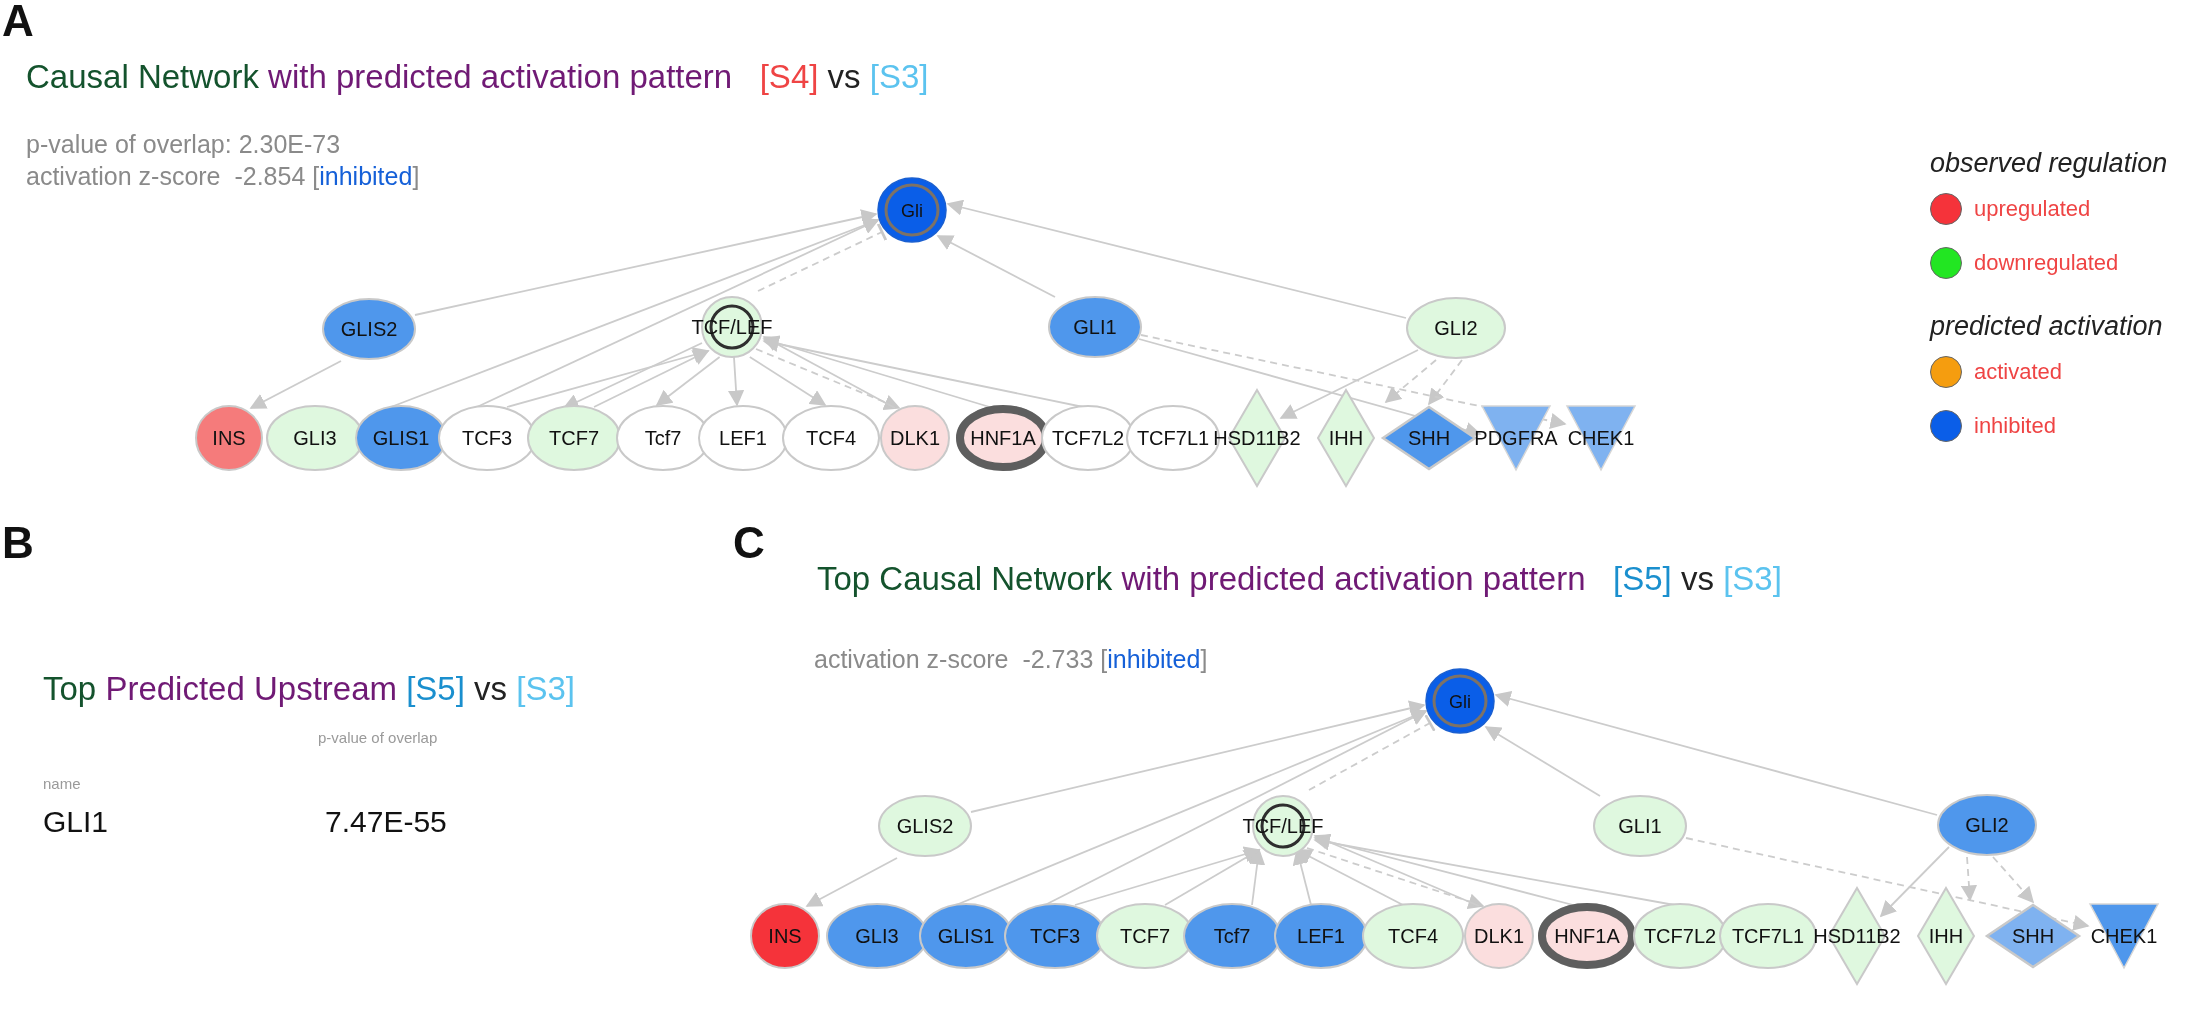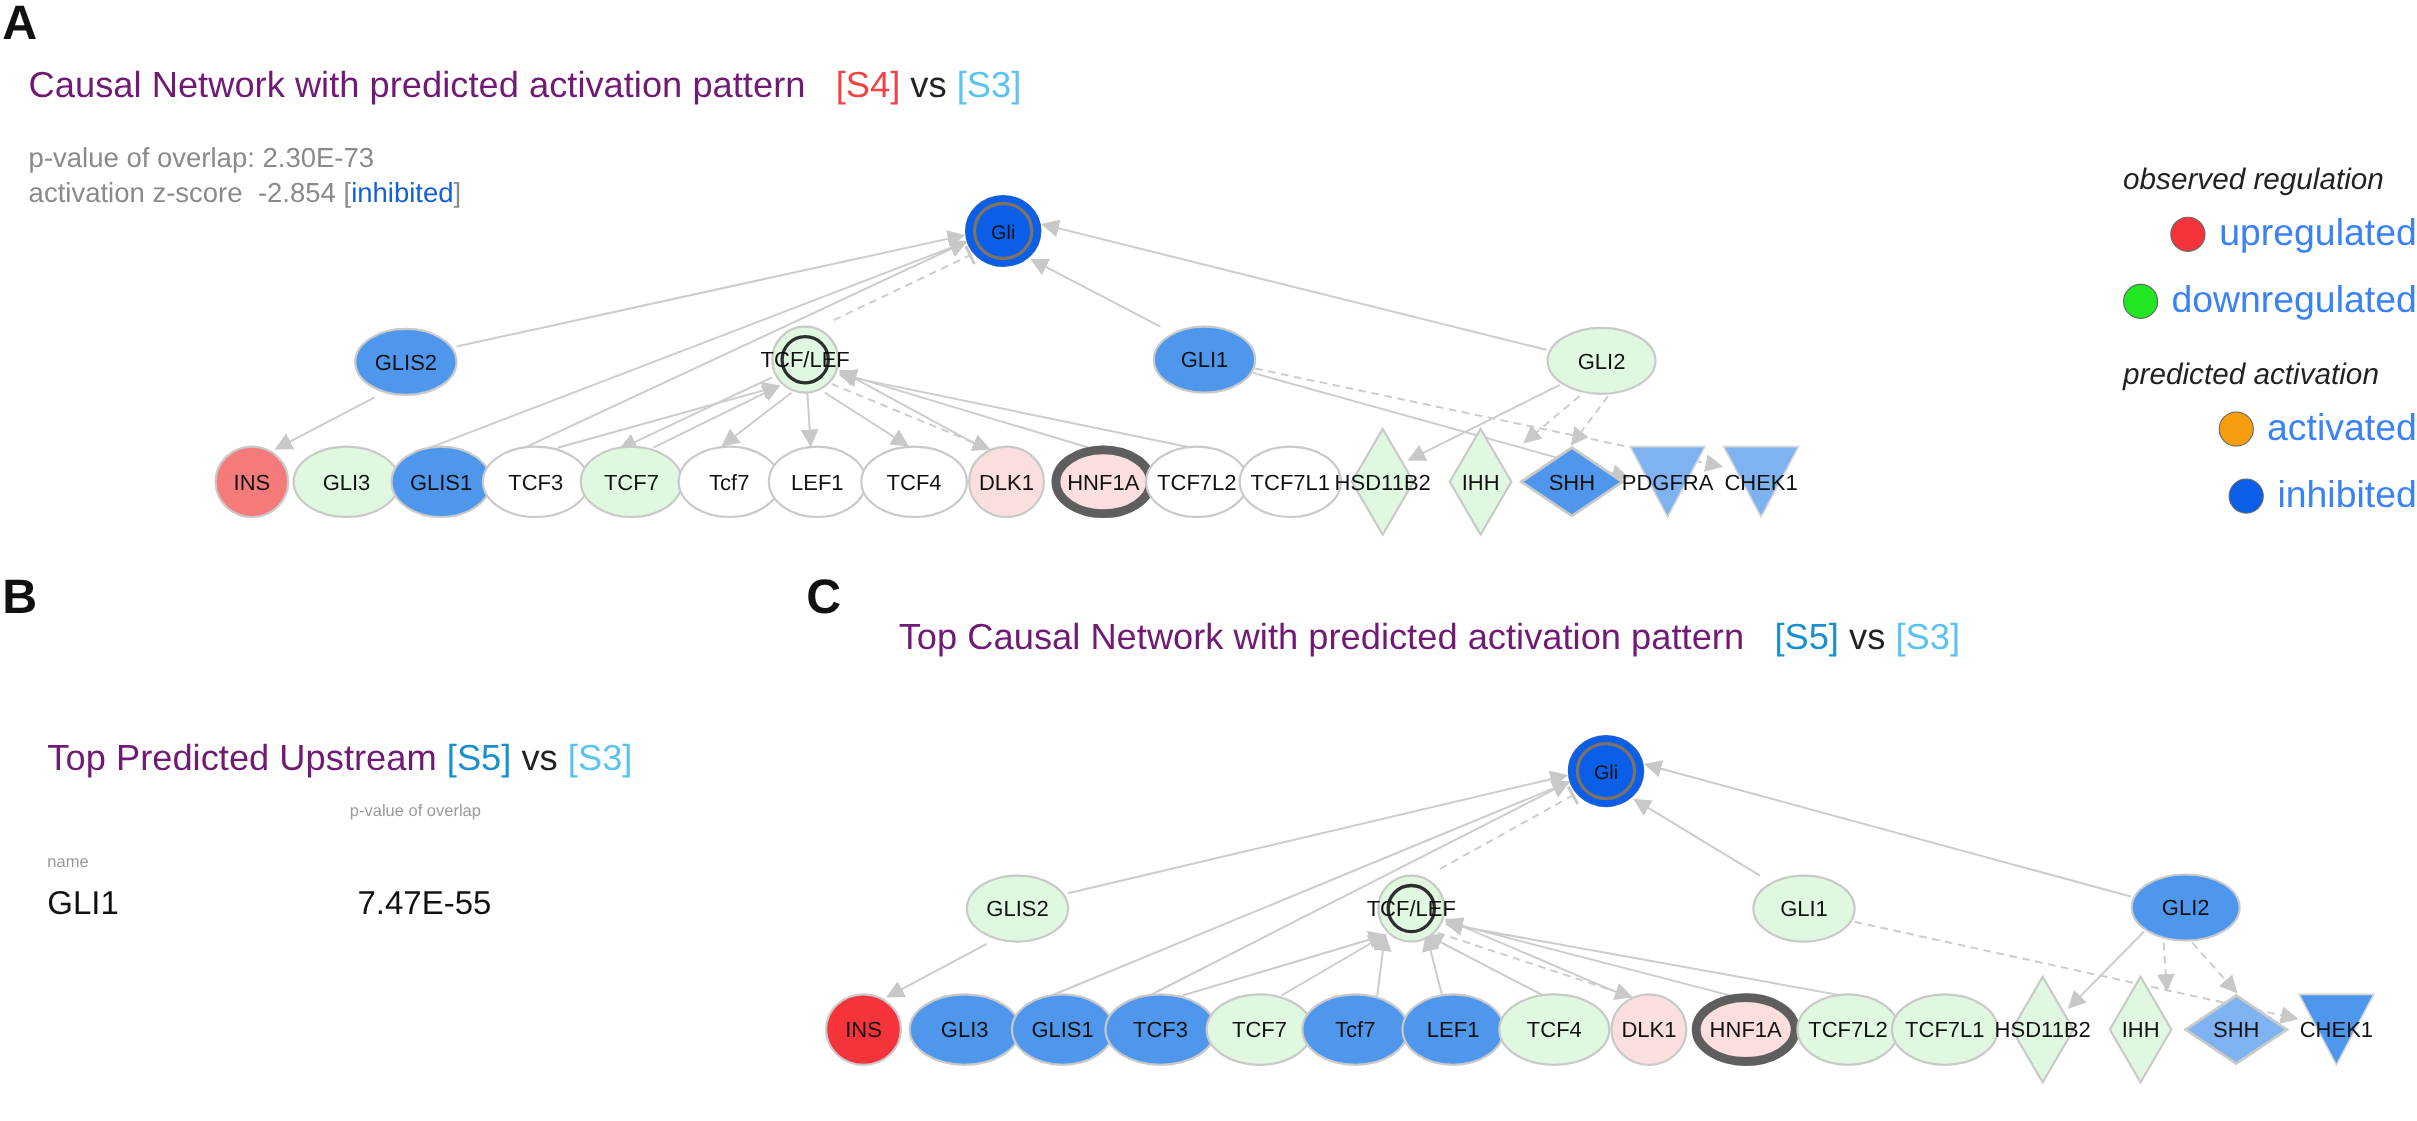--- a/index.html
+++ b/index.html
@@ -1,26 +1,26 @@
 <!DOCTYPE html>
 <html><head>
 <meta charset="utf-8">
 <style>
   html, body { margin:0; padding:0; background:#ffffff; }
   body { width:2197px; height:1019px; position:relative; overflow:hidden;
          font-family:"Liberation Sans", sans-serif; color:#111; }
   .panel-letter { position:absolute; font-weight:bold; font-size:44px; color:#111; }
   .title { position:absolute; font-size:33px; color:#111; white-space:nowrap; }
-  .title .strong { color:#701a75; }
+  .title .strong { color:#14532d; }
   .title .light { color:#701a75; font-weight:300; }
   .stat { position:absolute; font-size:25px; color:#8a8a8a; white-space:nowrap; line-height:32px; }
   .stat .inh { color:#1560d8; }
   .legend { position:absolute; left:1920px; top:148px;margin-left:10px; }
   .legend .lhead { font-style:italic; font-size:27px; color:#222; margin:0 0 14px 0; }
-  .legend .litem { display:flex; align-items:center; font-size:34px; color:#3b82f6; margin-bottom:22px;justify-content:flex-end; }
+  .legend .litem { display:flex; align-items:center; font-size:22px; color:#ef4444; margin-bottom:22px; }
   .legend .dot { width:32px; height:32px; border-radius:50%; border:1.5px solid #666; margin-right:12px; box-sizing:border-box; }
   .legend .gap { height:10px; }
   .b-col-h { position:absolute; font-size:15px; color:#9a9a9a; }
   .b-col-v { position:absolute; font-size:30px; color:#111; }
   svg.net { position:absolute; left:0; top:0; }
   svg text { font-family:"Liberation Sans", sans-serif; }
 </style>
 </head>
 <body>
 
@@ -71,20 +71,21 @@
 <div class="b-col-v" style="left:325px;top:805px;">7.47E-55</div>
 
 <div class="panel-letter" style="left:733px;top:518px;">C</div>
 <div class="title" style="left:817px;top:560px;">
   <span class="strong">Top Causal Network</span><span class="light"> with predicted activation pattern</span>&nbsp;&nbsp;
   <span style="color:#1a8fce">[S5]</span>
   <span style="color:#222">vs</span>
   <span style="color:#5bc3ef">[S3]</span>
 </div>
 <div class="stat" style="left:814px;top:643px;">
+  <div><span>activation z-score</span>&nbsp; <span>-2.733</span> [<span class="inh">inhibited</span>]</div>
 </div>
 
 <svg class="net" id="net-svg" width="2197" height="1019" xmlns="http://www.w3.org/2000/svg">
   <defs>
     <marker id="arr" viewBox="0 0 10 10" refX="9" refY="5" markerWidth="9" markerHeight="9" orient="auto-start-reverse">
       <path d="M0,0 L10,5 L0,10 z" fill="#c8c8c8"></path>
     </marker>
     <marker id="bar" viewBox="0 0 10 10" refX="5" refY="5" markerWidth="10" markerHeight="10" orient="auto">
       <path d="M5,0 L5,10" stroke="#c8c8c8" stroke-width="1.5"></path>
     </marker>

